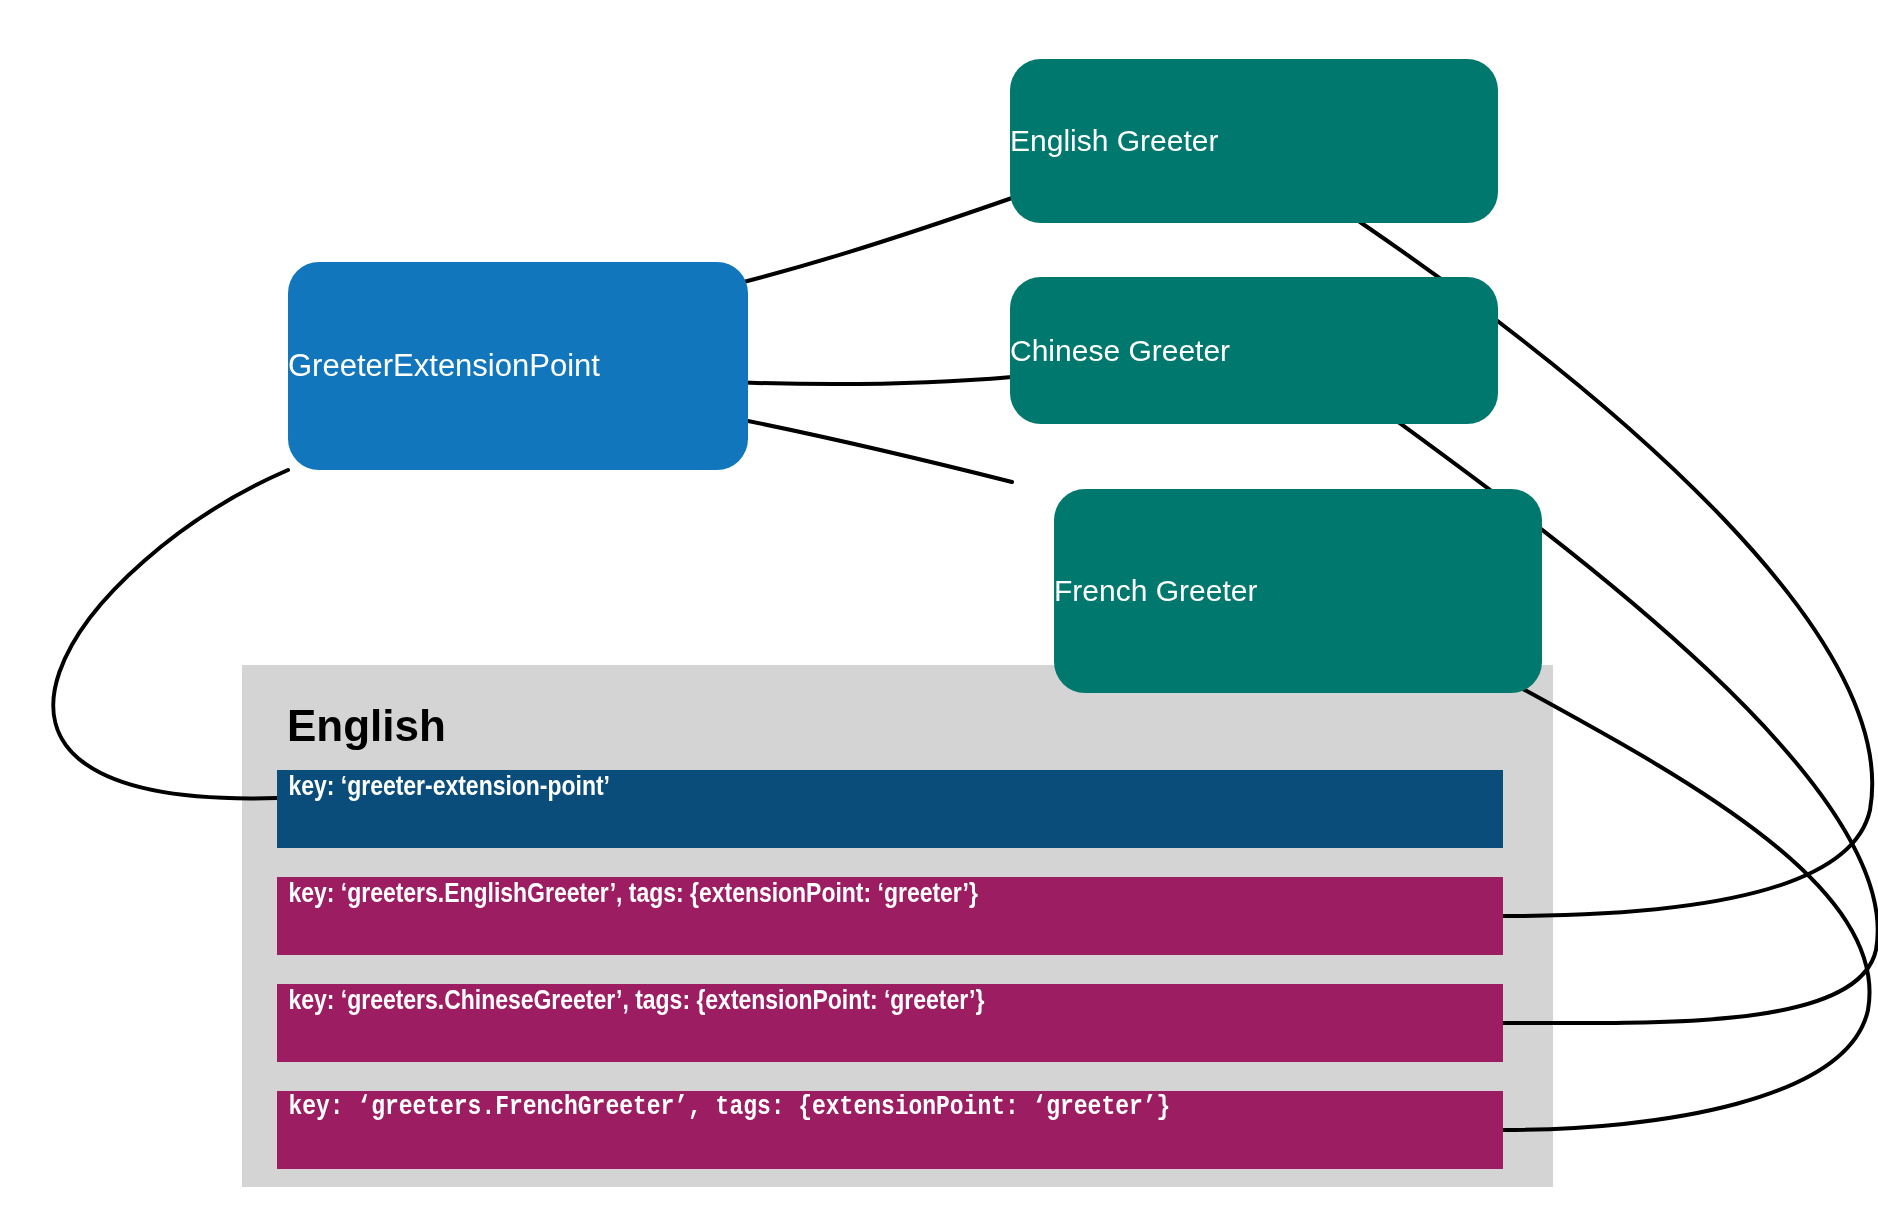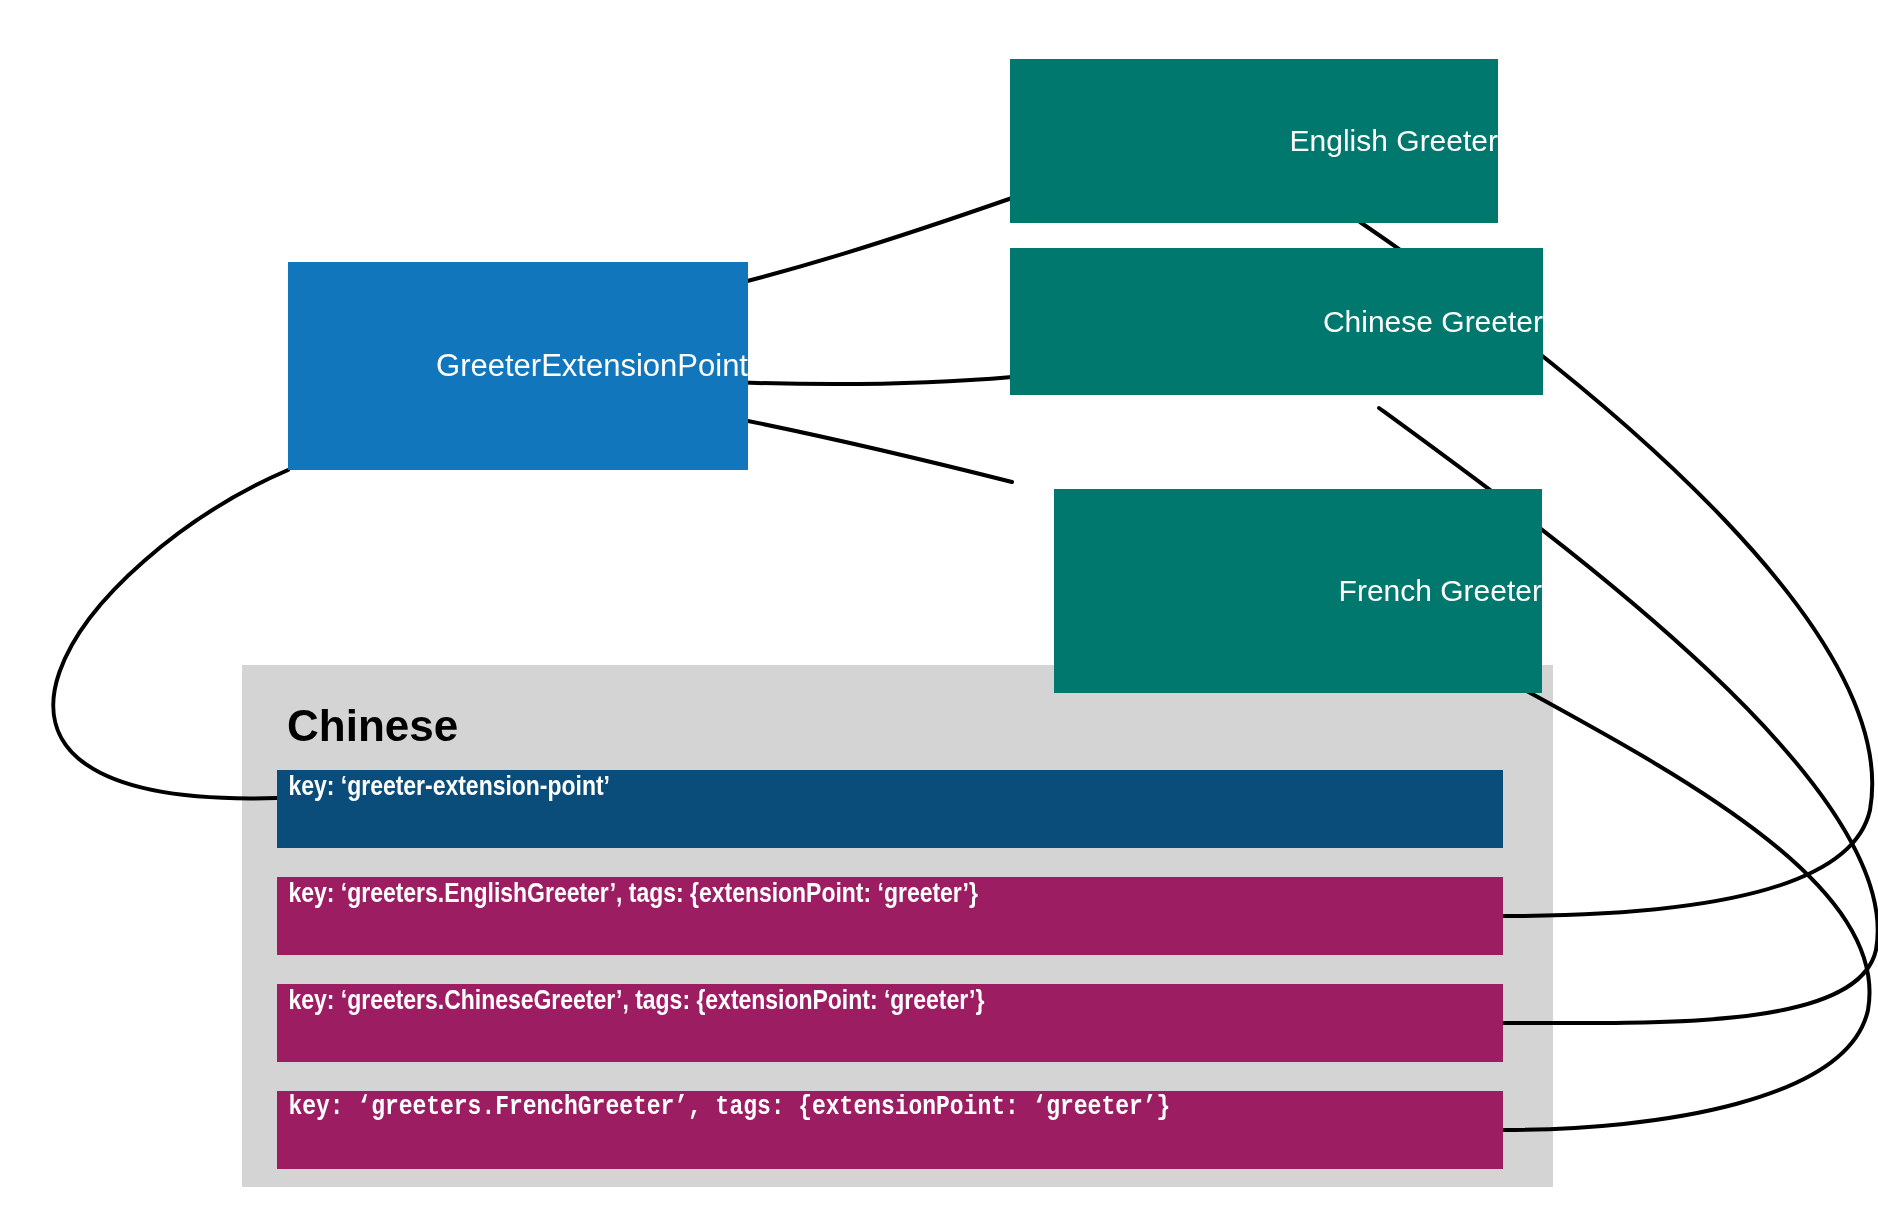--- a/index.html
+++ b/index.html
@@ -70,48 +70,49 @@
   .bar-extension-point { top: 105px; background: var(--context-key-navy, #0A4D7B); }
   .bar-greeter-english { top: 212px; background: var(--context-key-magenta, #9C1D62); }
   .bar-greeter-chinese { top: 319px; background: var(--context-key-magenta, #9C1D62); }
   .bar-greeter-french  { top: 426px; background: var(--context-key-magenta, #9C1D62); font-family: Liberation Mono, monospace; }
   
   .node {
     position: absolute;
     z-index: 2;
     display: flex;
     align-items: center;
-    justify-content: flex-end;
+    justify-content: flex-start;
     color: var(--node-text, #ffffff);
+    border-radius: 31px;
   }
   .node-gep {
     left: 288px;
     top: 262px;
     width: 460px;
     height: 208px;
     background: var(--extension-point-blue, #1276BC);
     font-size: 31px;
   }
   .node-greeter {
     left: 1010px;
     width: 488px;
     background: var(--greeter-teal, #00786E);
     font-size: 30px;
   }
   .node-greeter-english { top: 59px;  height: 164px; }
-  .node-greeter-chinese { top: 248px; height: 147px; padding-left: 45px; }
+  .node-greeter-chinese { top: 277px; height: 147px; }
   .node-greeter-french  { top: 489px; height: 204px; margin-left: 44px; }
 </style>
 </head>
 <body>
 
 <div class="canvas">
 
   <div class="context">
-    <div class="context-title">Chinese</div>
+    <div class="context-title">English</div>
 
     <div class="context-bar bar-extension-point">
       <span class="bar-text">key: ‘greeter-extension-point’</span>
     </div>
     <div class="context-bar bar-greeter-chinese">
       <span class="bar-text">key: ‘greeters.ChineseGreeter’, tags: {extensionPoint: ‘greeter’}</span>
     </div>
     <div class="context-bar bar-greeter-english">
       <span class="bar-text">key: ‘greeters.EnglishGreeter’, tags: {extensionPoint: ‘greeter’}</span>
     </div>

